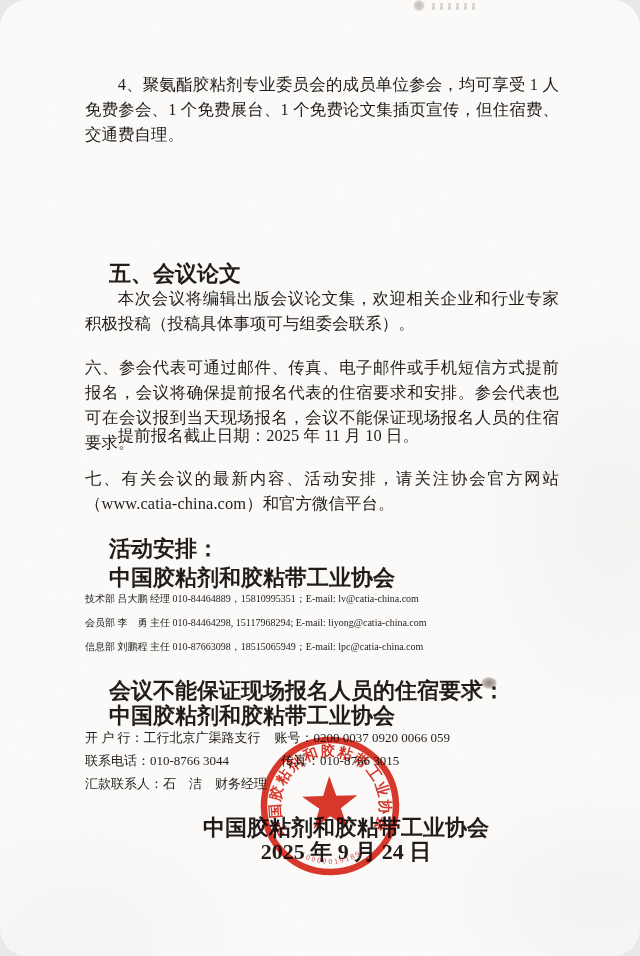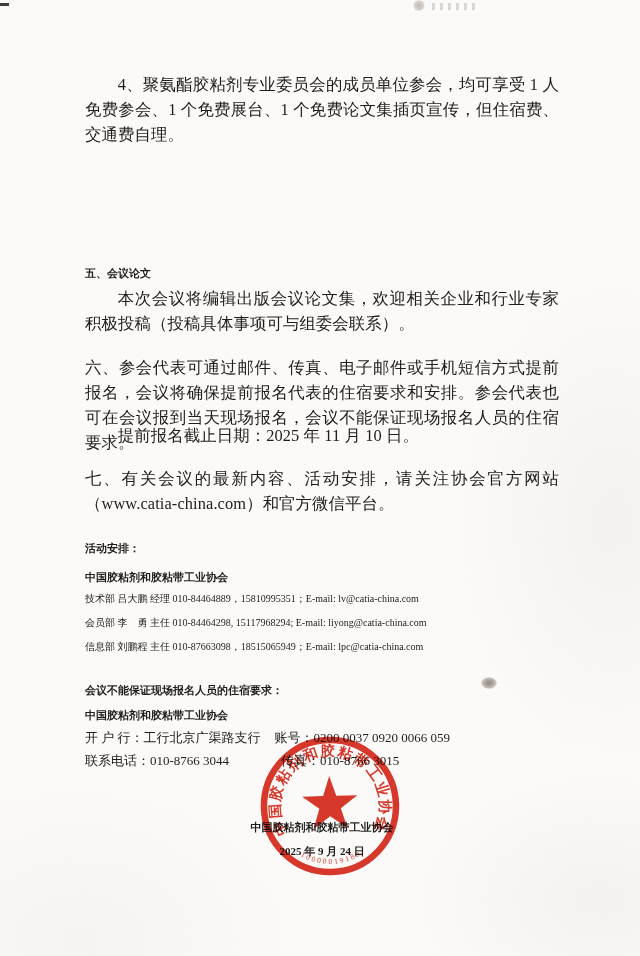--- a/index.html
+++ b/index.html
@@ -5,27 +5,28 @@
   html,body{margin:0;padding:0;background:#e8e8e8;}
   .page{
     position:relative;width:640px;height:956px;overflow:hidden;
     background:
       radial-gradient(ellipse 220px 340px at 612px 520px, rgba(178,170,162,.10), transparent 70%),
       radial-gradient(ellipse 300px 220px at 80px 940px, rgba(178,170,162,.08), transparent 70%),
       radial-gradient(ellipse 260px 180px at 600px 900px, rgba(178,170,162,.10), transparent 70%),
       #fcfbfa;
     font-family:"Liberation Serif","DejaVu Serif",serif;
     color:#1e1b18;
+    border-radius:27px;
   }
   .blk{position:absolute;left:85px;width:474px;margin:0;}
   .para{font-size:16.4px;line-height:25px;text-align:justify;text-indent:2em;letter-spacing:.1px;}
   .para p{margin:0;}
   .noindent{text-indent:0;}
   .bold{font-weight:400;}
-  .h{font-size:11px;line-height:25px;font-weight:700;}
+  .h{font-size:22px;line-height:25px;font-weight:700;margin-left:24px;}
   .contacts p{margin:0;font-size:10px;line-height:24px;white-space:nowrap;}
   .bankline{font-size:13px;line-height:23px;white-space:nowrap;}
   .acct{margin-left:14px;}
   .fax{margin-left:52px;}
   .center{text-align:center;}
   .seal{position:absolute;left:256px;top:732px;width:150px;height:150px;mix-blend-mode:multiply;opacity:.93;transform:rotate(-1.5deg);}
   .seal .ringtext{font-family:"Liberation Serif","DejaVu Serif",serif;font-size:14.6px;font-weight:700;letter-spacing:1.6px;}
   .seal .serialtext{font-family:"Liberation Serif","DejaVu Serif",serif;font-size:7.6px;letter-spacing:2.1px;}
   .artifact{position:absolute;pointer-events:none;}
   .a-dash{left:0;top:3px;width:9px;height:3px;background:#3c3c3c;}
@@ -68,20 +69,21 @@
   </div>
 
   <p class="blk h" style="top:678px">会议不能保证现场报名人员的住宿要求：</p>
   <p class="blk h" style="top:703px">中国胶粘剂和胶粘带工业协会</p>
   <div class="blk bankline" style="top:726px;width:500px">
     <span>开 户 行：工行北京广渠路支行</span><span class="acct">账号：0200 0037 0920 0066 059</span>
   </div>
   <div class="blk bankline" style="top:749px;width:500px">
     <span>联系电话：010-8766 3044</span><span class="fax">传真：010-8766 3015</span>
   </div>
+  <p class="blk bankline" style="top:772px">汇款联系人：石　洁　财务经理</p>
 
   <p class="blk h center" style="top:815px">中国胶粘剂和胶粘带工业协会</p>
   <p class="blk h center" style="top:839px">2025 年 9 月 24 日</p>
 
   <svg class="seal" viewBox="0 0 150 150" aria-hidden="true">
     <defs>
       <path id="arcTop" d="M 30.7 99 A 50 50 0 1 1 117.3 99" fill="none"></path>
       <path id="arcBottom" d="M 29.6 111.3 A 58 58 0 0 0 118.4 111.3" fill="none"></path>
     </defs>
     <circle cx="74" cy="74" r="66" fill="none" stroke-width="6.5" stroke="#d8291b"></circle>

